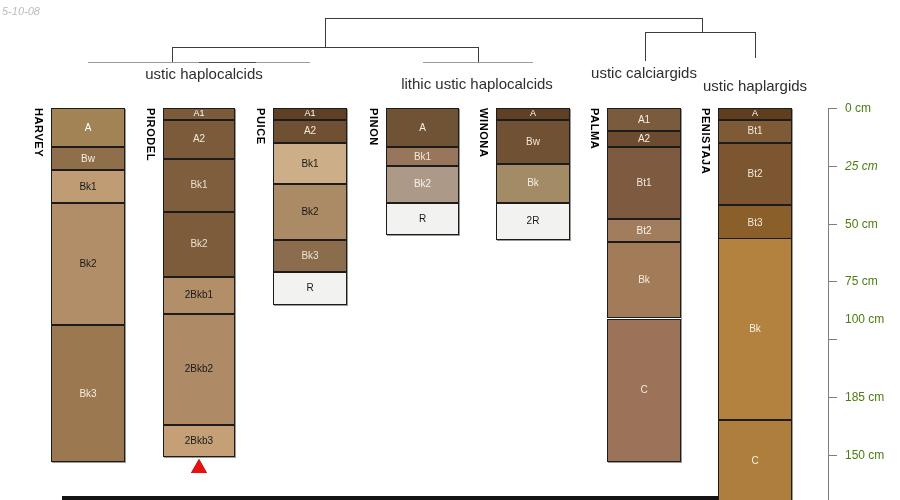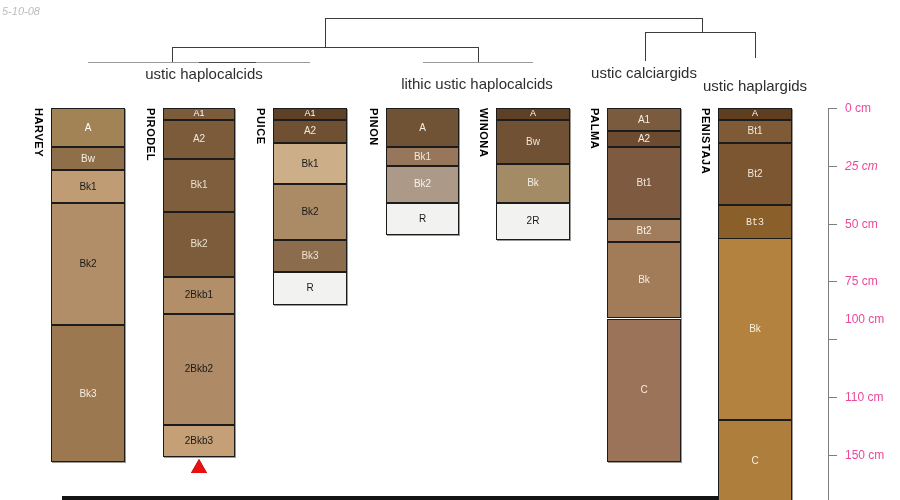--- a/index.html
+++ b/index.html
@@ -33,21 +33,21 @@
   .marker-tri{
     position:absolute;width:0;height:0;
     border-left:8px solid transparent;border-right:8px solid transparent;
     border-bottom:14px solid #e81010;
     filter:drop-shadow(0 0 0.5px #550000);
   }
   
   #depth-axis-line{left:828px;top:108px;width:1px;height:392px;background:#7d7d7d;}
   .depth-tick{position:absolute;left:828px;width:9px;height:1px;background:#7d7d7d;}
   .depth-tick-label{
-    position:absolute;left:845px;font-size:12px;color:#ec4899;
+    position:absolute;left:845px;font-size:12px;color:#4d7c0f;
     transform:translateY(-50%);white-space:nowrap;
   }
   #bottom-bar{left:62px;top:496px;width:656px;height:4px;background:#141414;}
 </style>
 </head>
 <body>
 
 <div id="canvas">
 
   <div class="abs" id="date-label">5-10-08</div>
@@ -194,21 +194,21 @@
       <div class="profile-col" style="left: 718px; top: 108px; width: 74px; height: 392px;">
         <div class="horizon thin" style="top: 0px; height: 11.566px; background: rgb(95, 61, 31); color: rgb(255, 255, 255);">
           <span>A</span>
         </div>
         <div class="horizon" style="top: 11.566px; height: 23.132px; background: rgb(126, 91, 54); color: rgb(240, 232, 218);">
           <span>Bt1</span>
         </div>
         <div class="horizon" style="top: 34.698px; height: 62.4564px; background: rgb(124, 85, 49); color: rgb(240, 232, 218);">
           <span>Bt2</span>
         </div>
-        <div class="horizon" style="top: 97.1544px; height: 35px; background: rgb(139, 95, 41); color: rgb(240, 232, 218); font-family: Liberation Mono, monospace;">
+        <div class="horizon" style="top: 97.1544px; height: 35px; background: rgb(139, 95, 41); color: rgb(240, 232, 218);">
           <span>Bt3</span>
         </div>
         <div class="horizon" style="top: 129.539px; height: 182.743px; background: rgb(180, 130, 63); color: rgb(247, 240, 224);">
           <span>Bk</span>
         </div>
         <div class="horizon" style="top: 312.282px; height: 80.962px; background: rgb(174, 126, 61); color: rgb(247, 240, 224);">
           <span>C</span>
         </div>
       </div>
       <div class="profile-name" style="left: 700px; top: 108px; height: 120px;">PENISTAJA</div>
@@ -221,21 +221,21 @@
         <div class="depth-tick-label" style="top: 108px;">0 cm</div>
         <div class="depth-tick" style="top: 165.83px;"></div>
         <div class="depth-tick-label" style="top: 165.83px; font-style: italic;">25 cm</div>
         <div class="depth-tick" style="top: 223.66px;"></div>
         <div class="depth-tick-label" style="top: 223.66px;">50 cm</div>
         <div class="depth-tick" style="top: 281.49px;"></div>
         <div class="depth-tick-label" style="top: 281.49px;">75 cm</div>
         <div class="depth-tick" style="top: 339.32px;"></div>
         <div class="depth-tick-label" style="top: 319px;">100 cm</div>
         <div class="depth-tick" style="top: 397.15px;"></div>
-        <div class="depth-tick-label" style="top: 397.15px;">110 cm</div>
+        <div class="depth-tick-label" style="top: 397.15px;">185 cm</div>
         <div class="depth-tick" style="top: 454.98px;"></div>
         <div class="depth-tick-label" style="top: 454.98px;">150 cm</div>
       </div>
   </div>
 
   <div class="abs" id="bottom-bar"></div>
 
 </div>
 
 </body></html>

